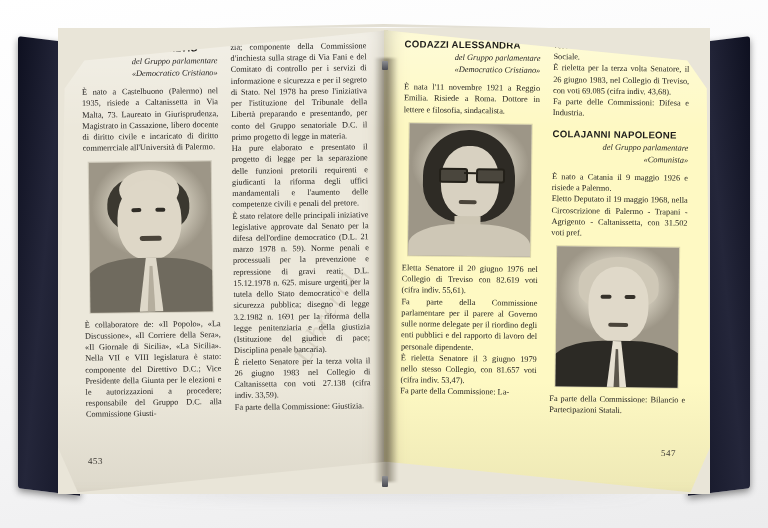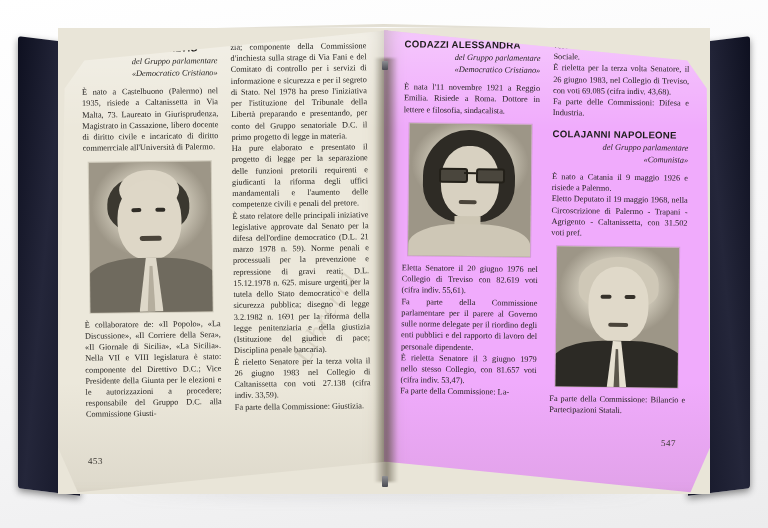--- a/index.html
+++ b/index.html
@@ -47,21 +47,21 @@
     left:0;width:330px;
     clip-path:polygon(8% 7%,100% 0.5%,100% 93%,6% 99.6%,0% 90%,2% 13%);
     background:
       linear-gradient(to right, #dedac9 0%, #ecе8db 6%, #eeeade 40%, #e4e0d2 92%, #cfcbbb 100%);
     background-color:#ece8db;
     box-shadow:inset -14px 0 18px -10px rgba(120,112,92,.55);
   }
   .page.right{
     left:326px;width:326px;
     clip-path:polygon(0 0.5%,93% 7%,99% 13%,100% 90%,94% 99.6%,0 93%);
-    background-color:#f0abfc;
+    background-color:#fef9c3;
     box-shadow:inset 14px 0 18px -10px rgba(120,112,92,.55);
   }
   .page-tone{
     position:absolute;inset:0;
     background:linear-gradient(180deg, rgba(255,255,255,.35), rgba(0,0,0,0) 22%, rgba(0,0,0,0) 76%, rgba(90,80,60,.10));
     pointer-events:none;
   }
   .gutter{
     position:absolute;left:316px;top:30px;width:24px;height:424px;
     background:linear-gradient(to right, rgba(90,82,62,.0), rgba(70,62,45,.45) 45%, rgba(70,62,45,.5) 55%, rgba(90,82,62,.0));
@@ -142,21 +142,21 @@
   .p3 .mouth{position:absolute;left:52px;top:76px;width:20px;height:4px;border-radius:3px;background:#4a443a;}
   .p3 .body{position:absolute;left:-6px;top:94px;width:136px;height:60px;background:#2c2a25;border-radius:40% 40% 0 0;}
   .p3 .shirt{position:absolute;left:46px;top:94px;width:30px;height:50px;background:#e6e0d1;clip-path:polygon(36% 0,64% 0,84% 100%,16% 100%);}
   .p3 .tie{position:absolute;left:55px;top:102px;width:12px;height:42px;background:#5b564b;clip-path:polygon(40% 0,60% 0,76% 100%,24% 100%);}
 
   .folio{
     position:absolute;font-size:9px;color:#3a3732;
     font-family:"Liberation Serif", serif;letter-spacing:.5px;
   }
   .folio.l{left:30px;bottom:28px;transform:rotate(-0.8deg);}
-  .folio.r{right:34px;bottom:46px;transform:rotate(0.8deg);}
+  .folio.r{right:34px;bottom:36px;transform:rotate(0.8deg);}
 
   .watermark{
     position:absolute;left:250px;top:200px;width:190px;height:160px;
     font-family:"Liberation Serif", serif;font-style:italic;
     font-size:26px;color:rgba(110,100,80,.16);
     transform:rotate(-62deg);letter-spacing:2px;
     pointer-events:none;white-space:nowrap;
   }
   .edge-top{
     position:absolute;left:58px;top:24px;width:652px;height:12px;

